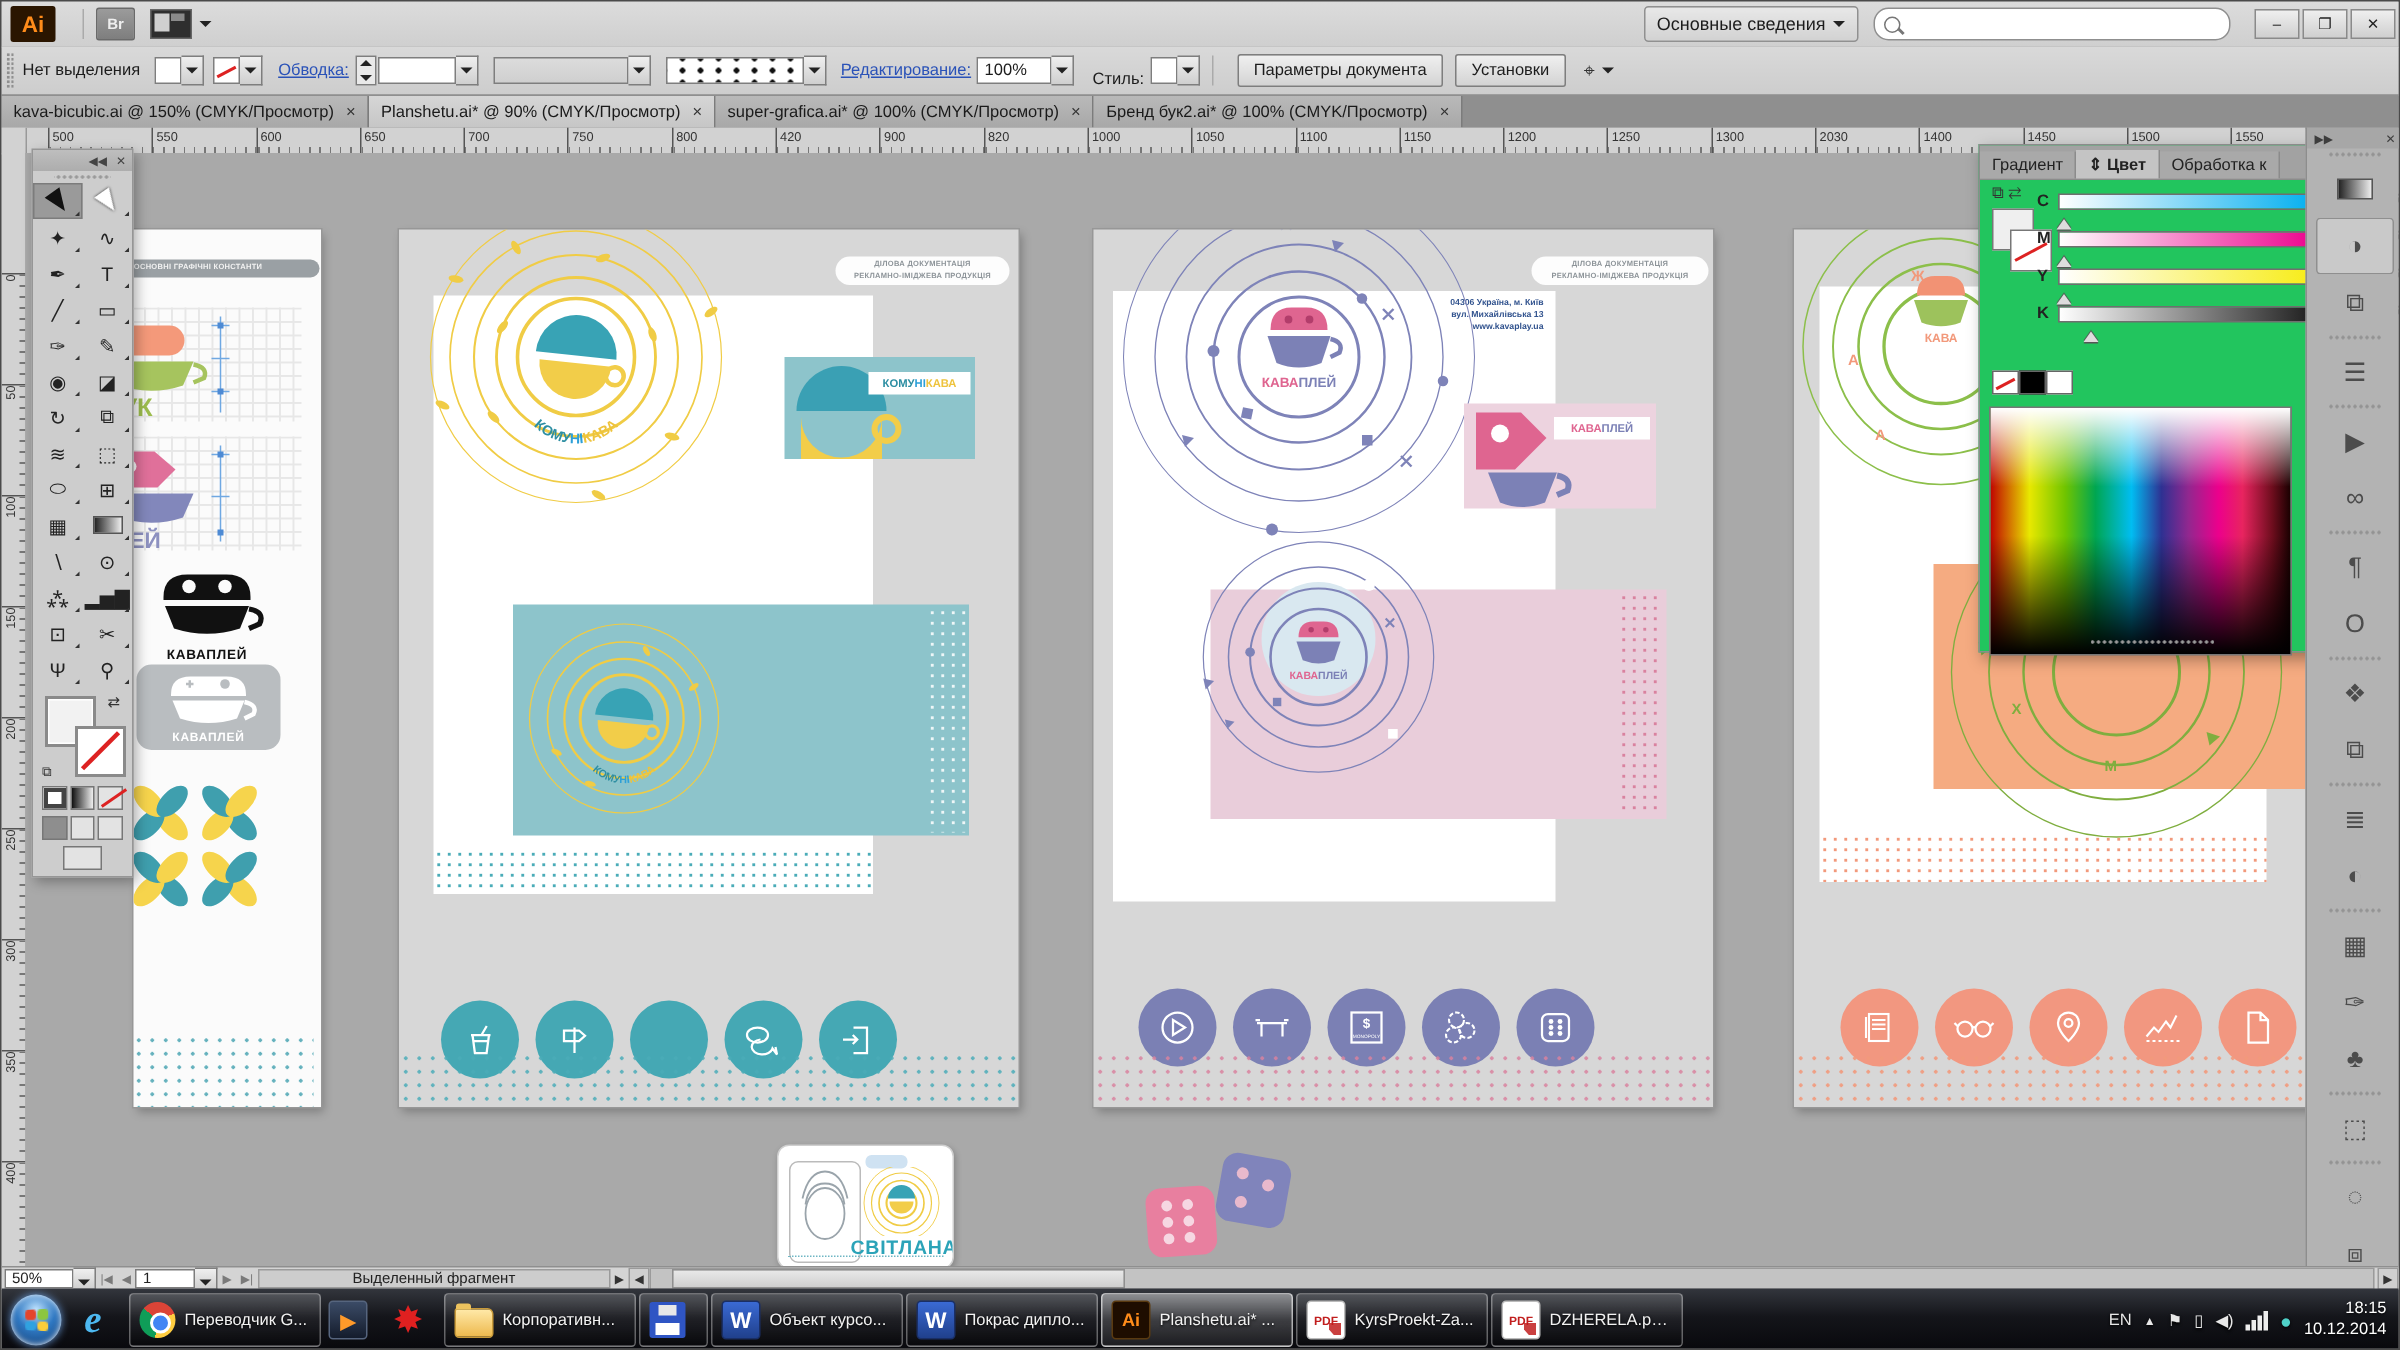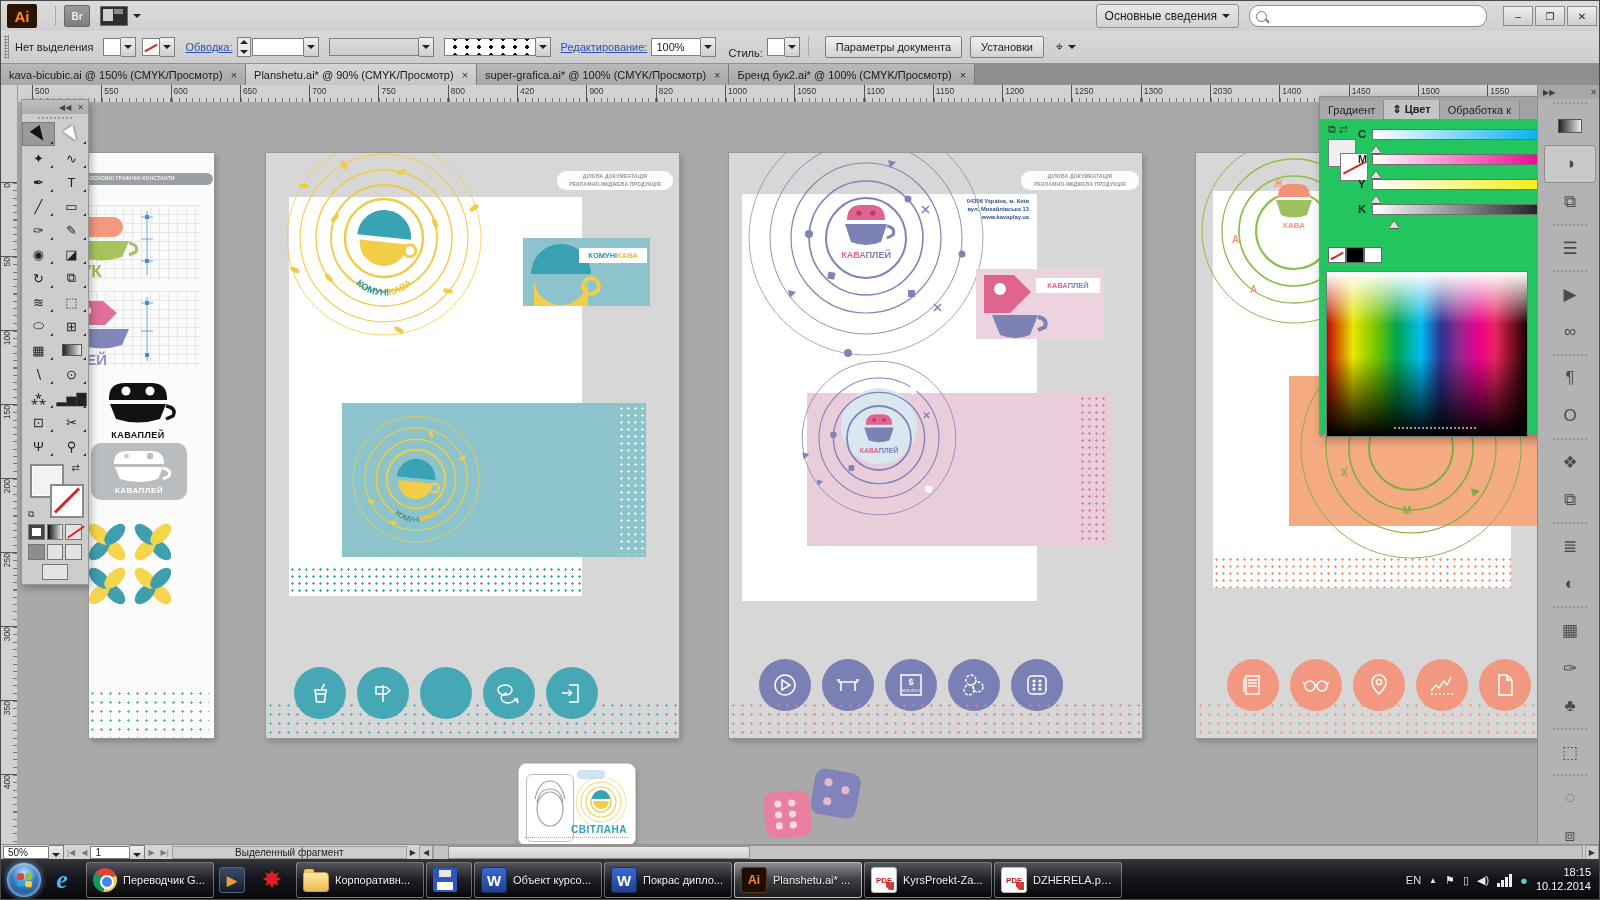--- a/index.html
+++ b/index.html
@@ -737,21 +737,21 @@
           <circle r="10" stroke-width="1.4"></circle>
             <circle r="15" stroke-width="1.1"></circle>
             <circle r="20" stroke-width="0.8"></circle>
             <circle r="25" stroke-width="0.6"></circle>
         </g>
         <g transform="translate(30,21)">
           <path d="M-9,0 A9,9 0 0 1 9,0 Z" fill="#38a3b5"></path>
           <path d="M-8,2 A8,8 0 0 0 8,2 Z" fill="#f2cd49"></path>
         </g>
       </svg>
-      <div class="abs" style="left:48px;top:60px;width:64px;text-align:center;font-size:10px;font-weight:bold;color:#2ba3b8;letter-spacing:.5px">СВІТЛАНА</div>
+      <div class="abs" style="left:48px;top:60px;width:64px;text-align:center;font-size:13px;font-weight:bold;color:#2ba3b8;letter-spacing:.5px">СВІТЛАНА</div>
       <div class="abs" style="left:6px;top:73px;width:104px;border-top:1px dotted #6fb6c4"></div>
     </div>
     <svg class="abs" style="left:738px;top:655px" width="110" height="90">
       <g transform="translate(62,10) rotate(10)">
         <rect width="46" height="46" rx="10" fill="#8084bb"></rect>
         <g fill="#e8b9cc">
             <circle cx="14" cy="13" r="4"></circle>
             <circle cx="32" cy="18" r="4"></circle>
             <circle cx="16" cy="32" r="4"></circle>
           </g>

